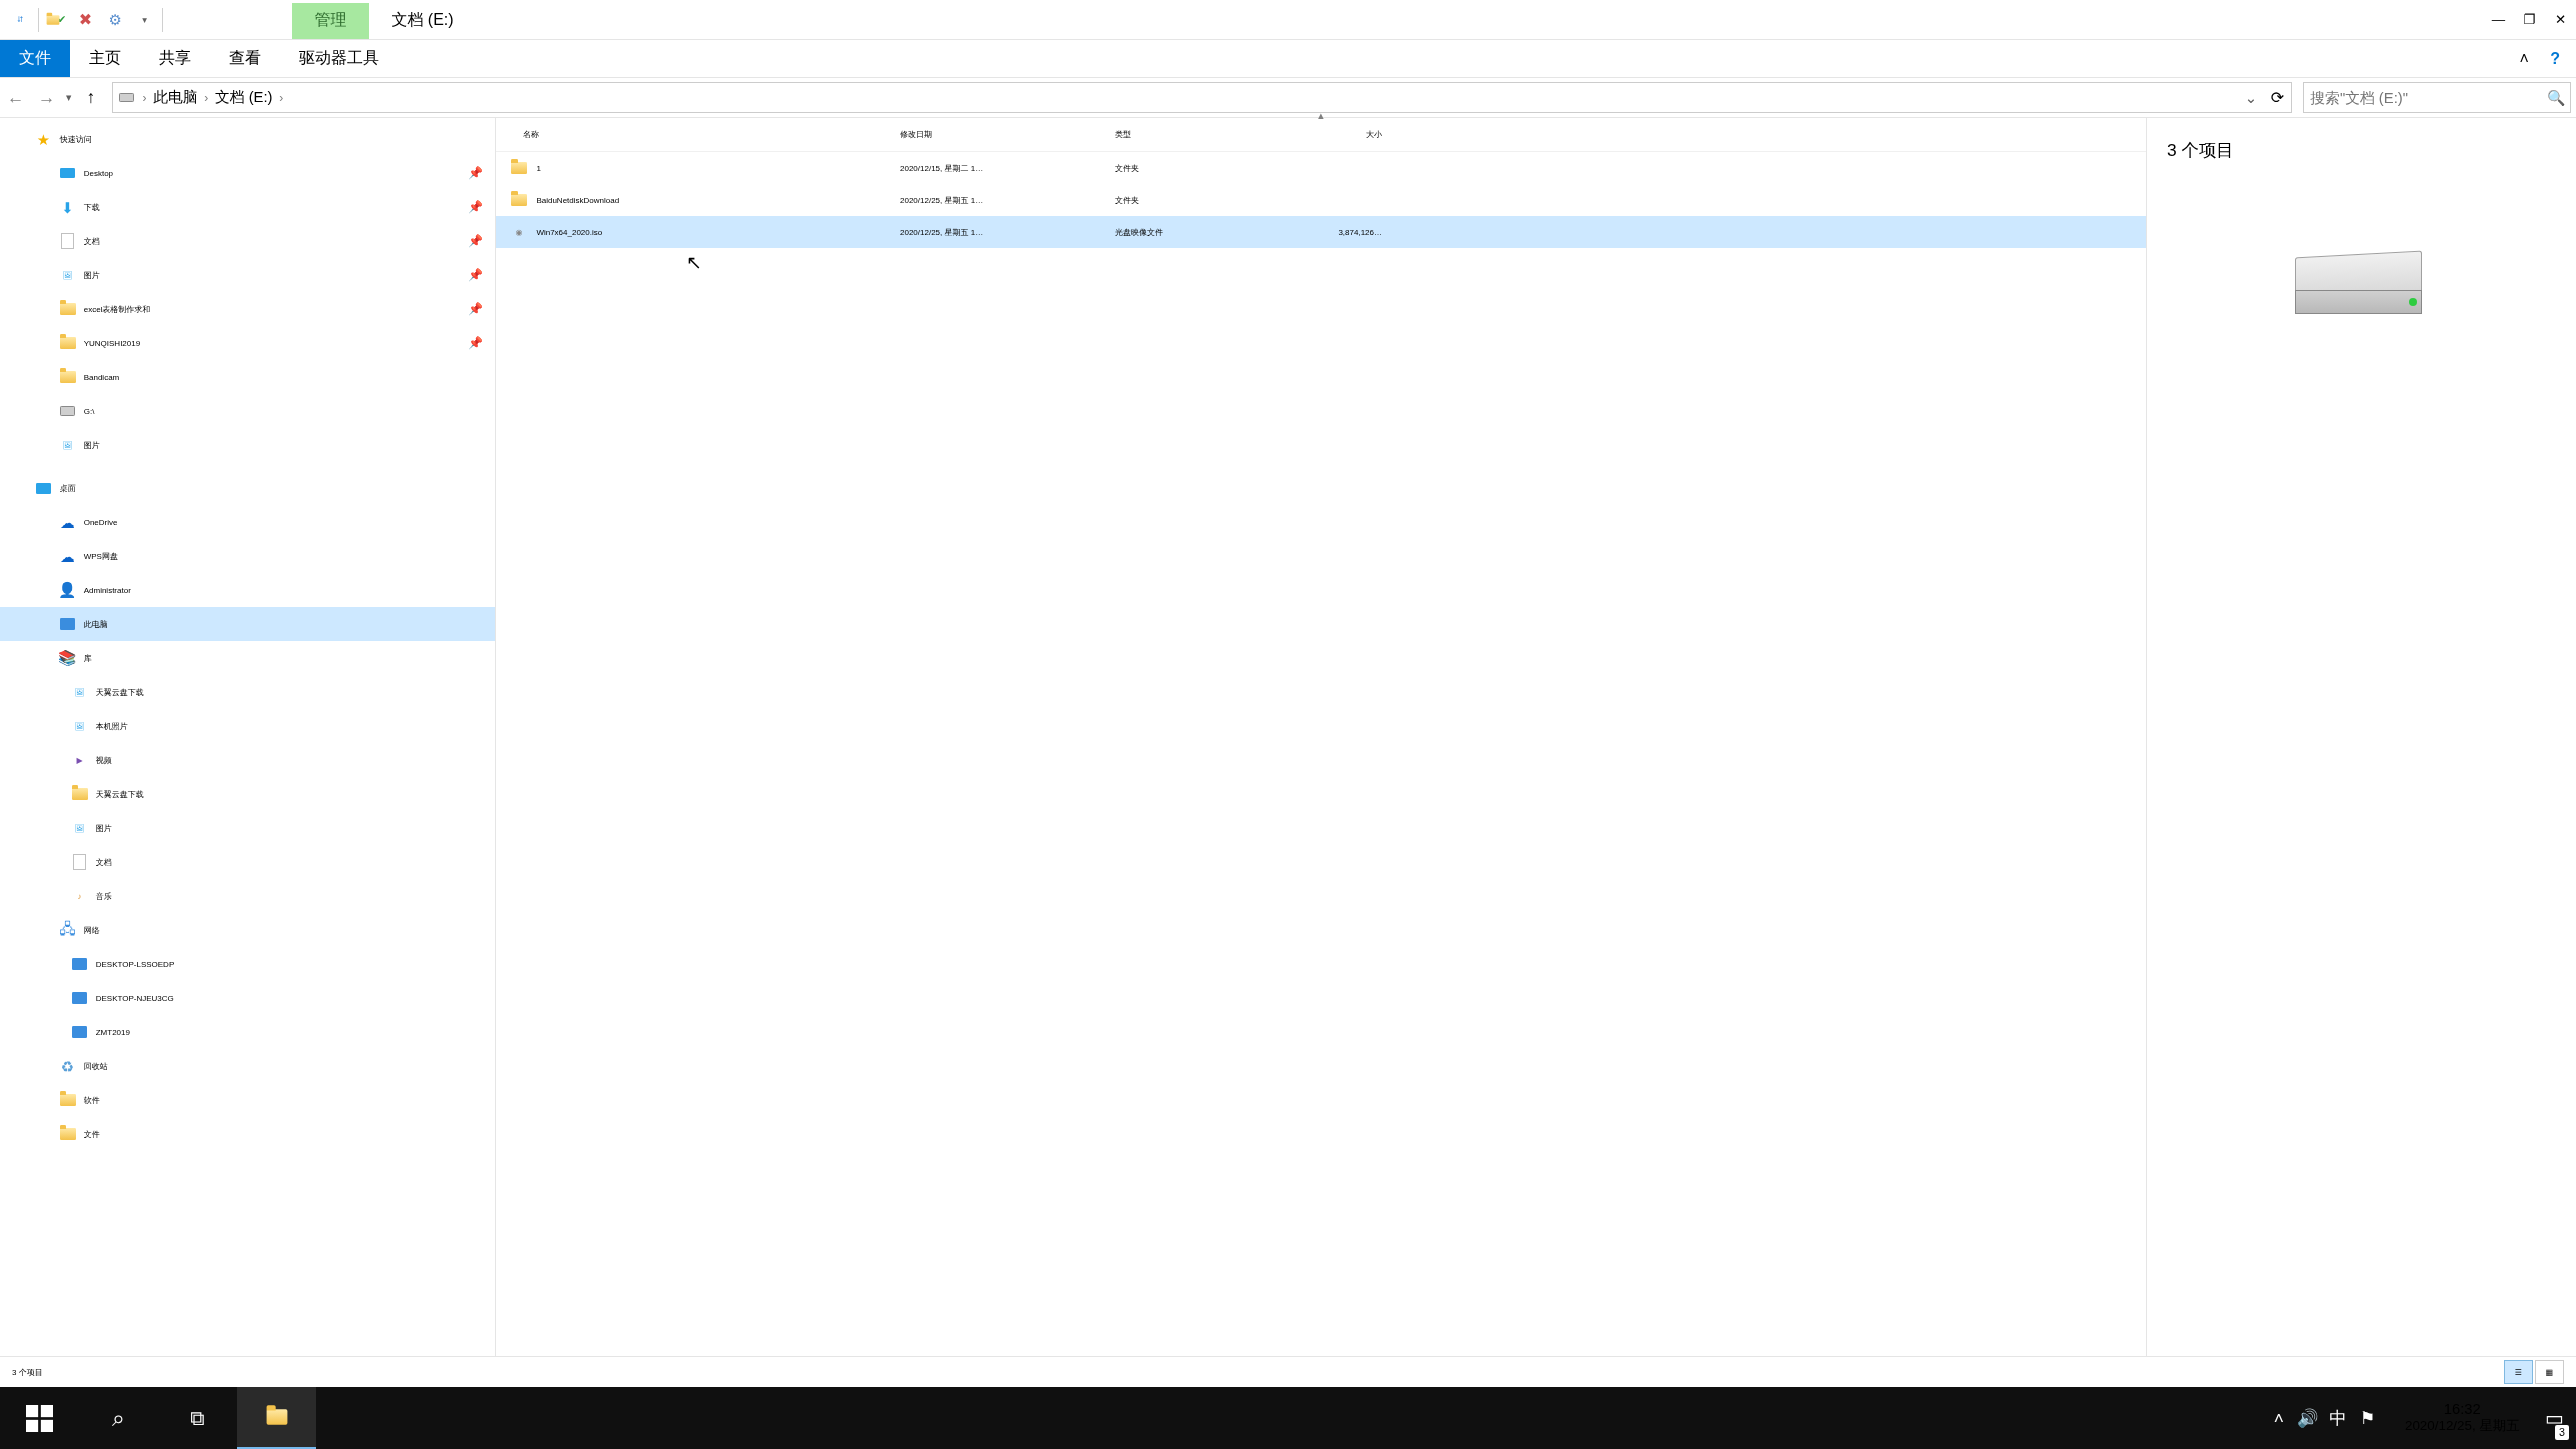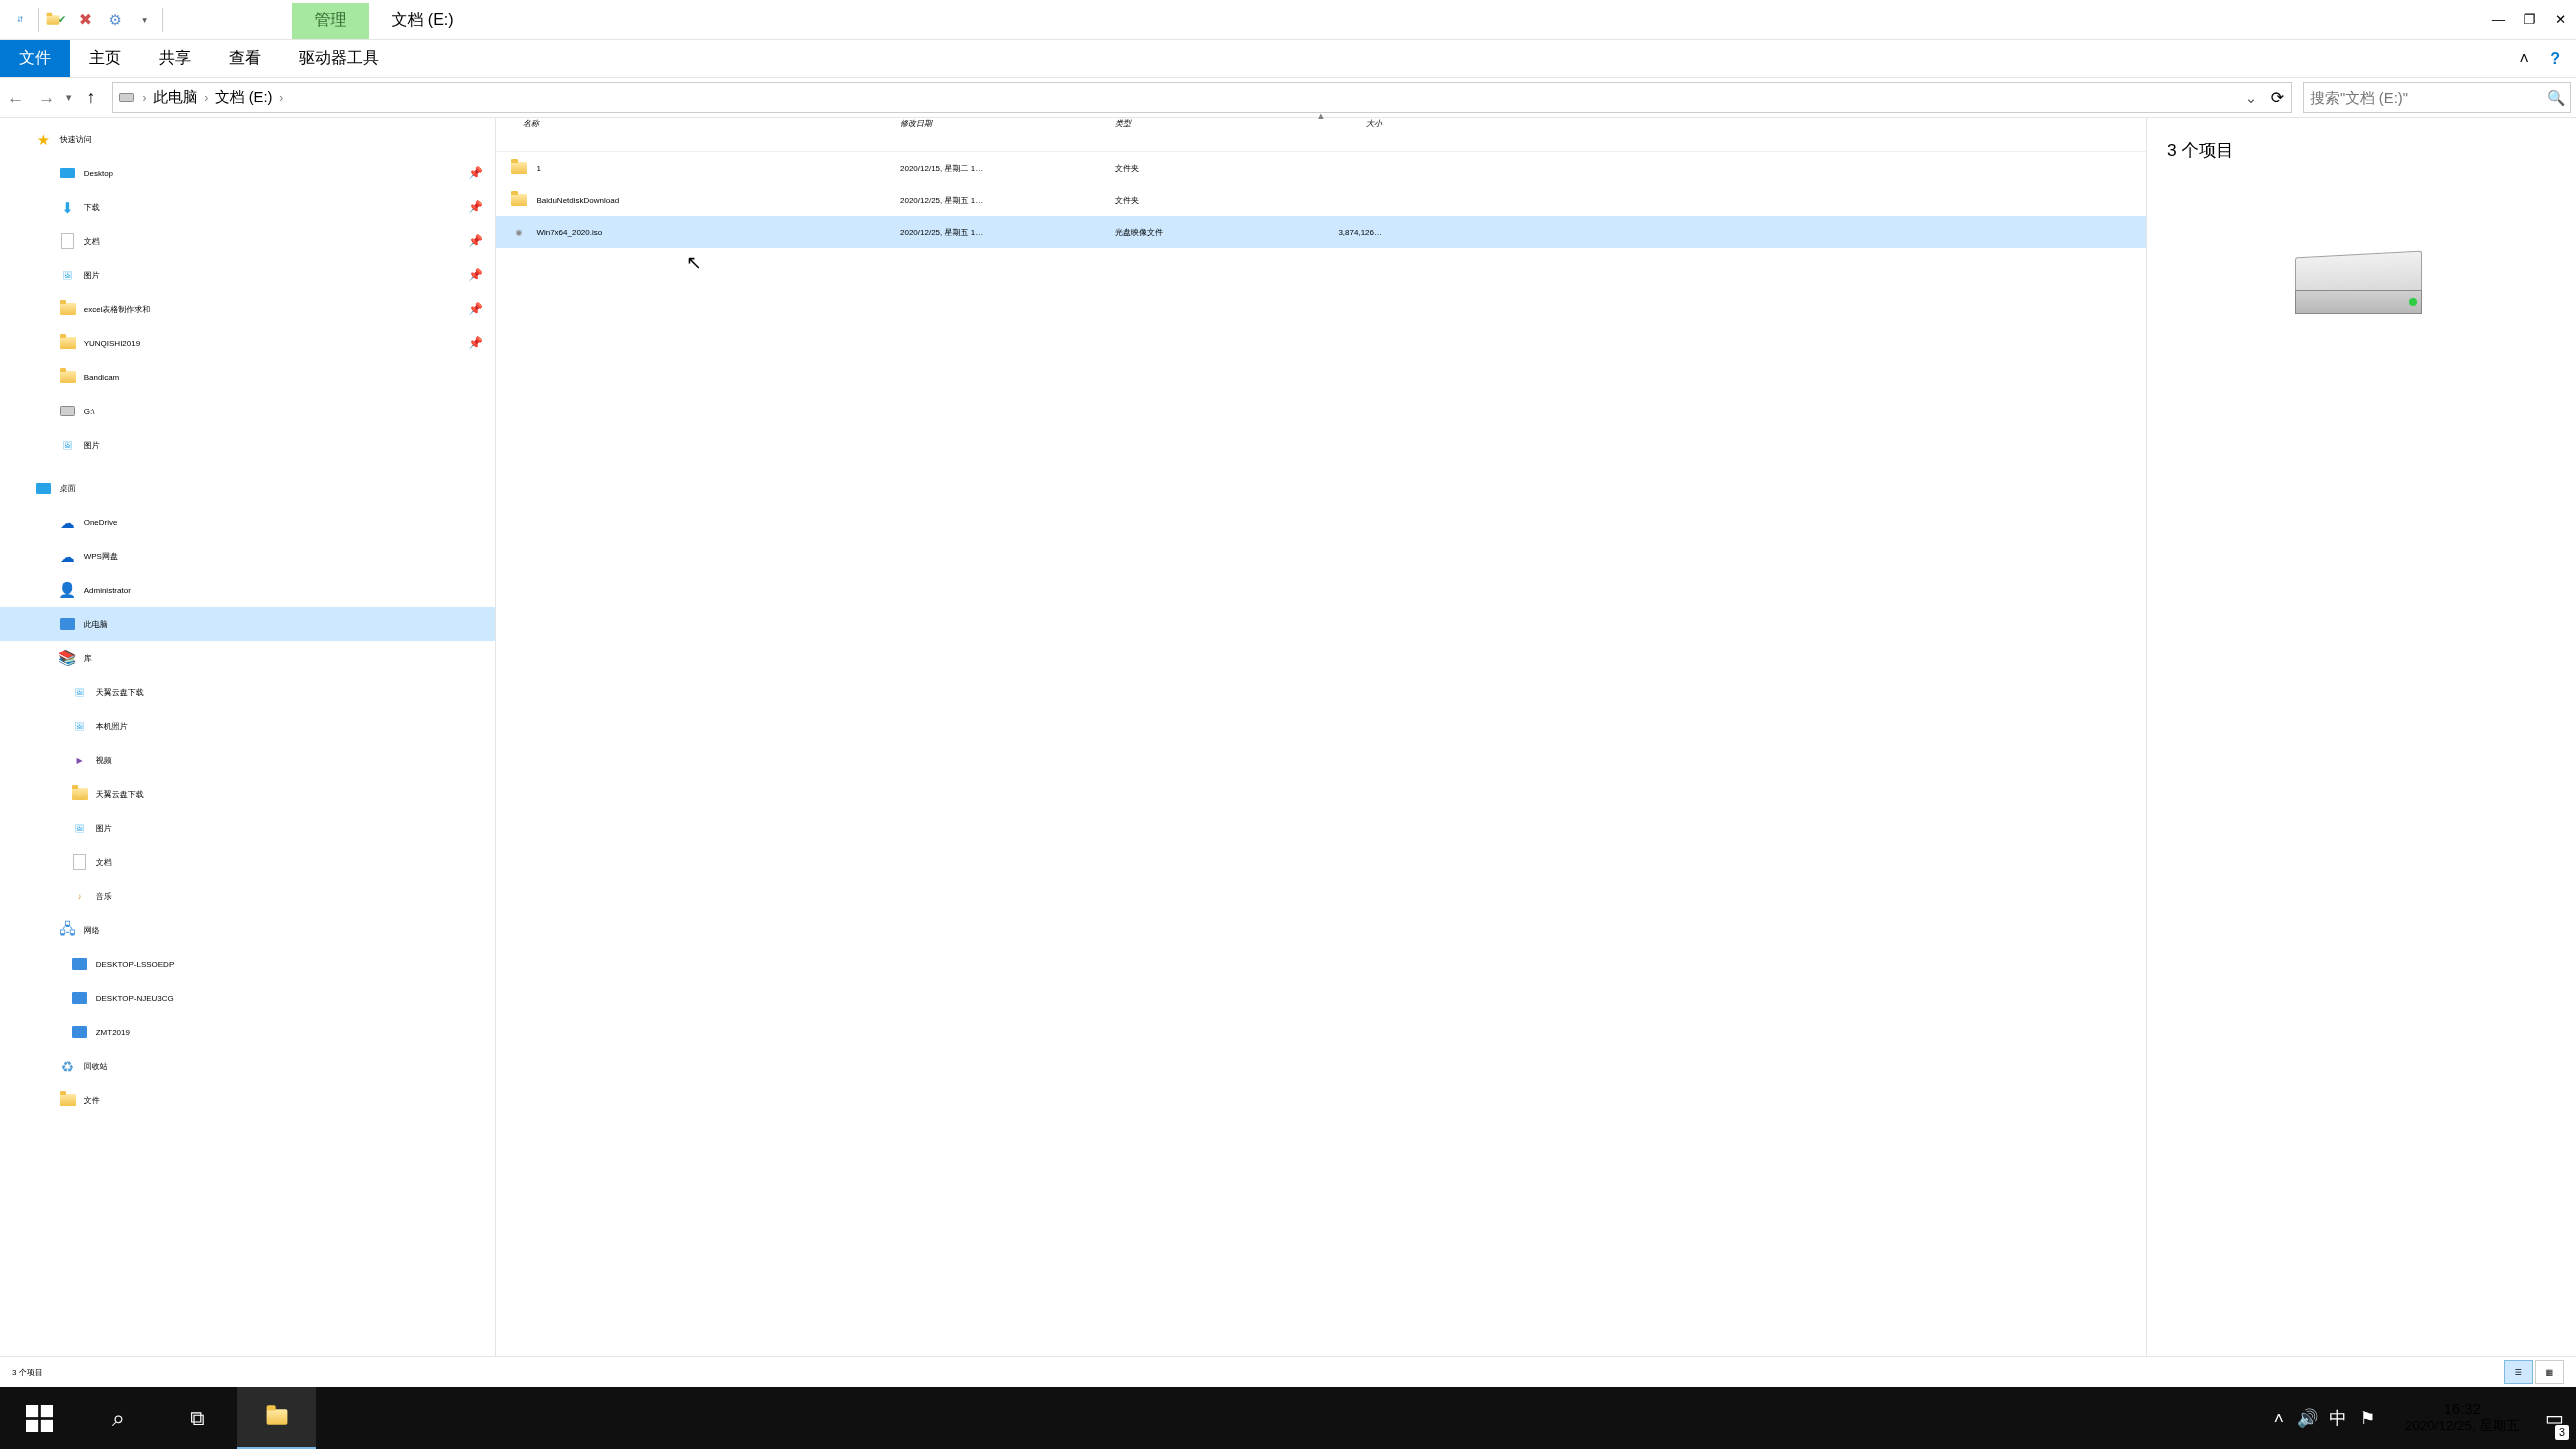--- a/index.html
+++ b/index.html
@@ -40,21 +40,21 @@
 .search-btn{width:27px;display:flex;align-items:center;justify-content:center;font-size:14.8px;color:#0078d4;}
 
 .body{flex:1;display:flex;min-height:0;}
 .sidebar{width:495px;overflow:auto;padding:4px 0;}
 .tree-item{height:34px;display:flex;align-items:center;font-size:14.8px;position:relative;}
 .tree-item.selected{background:#cde8ff;}
 .tree-icon{width:19px;height:19px;display:flex;align-items:center;justify-content:center;margin-right:6.7px;}
 .pin-icon{position:absolute;right:12px;color:#808080;font-size:12px;}
 .ind0{padding-left:34px;} .ind1{padding-left:58px;} .ind2{padding-left:70px;}
 .center{flex:1;display:flex;flex-direction:column;border-left:0.7px solid #e5e5e5;border-right:0.7px solid #e5e5e5;}
-.cols{height:34px;display:flex;align-items:flex-start;border-bottom:0.7px solid #f0f0f0;font-size:14.8px;color:#444;font-style:italic;}
+.cols{height:34px;display:flex;align-items:center;border-bottom:0.7px solid #f0f0f0;font-size:14.8px;color:#444;}
 .col{padding:0 8px;}
 .col-name{width:396px;padding-left:27px;}.col-date{width:215px;}.col-type{width:181px;}.col-size{width:114px;text-align:right;padding-right:20px;}
 .sort-ind{display:flex;justify-content:center;font-size:9.4px;color:#808080;height:8px;margin-top:-8px;}
 .file-row{height:32px;display:flex;align-items:center;font-size:14.8px;}
 .file-row.selected{background:#cde8ff;}
 .cell{padding:0 8px;white-space:nowrap;overflow:hidden;text-overflow:ellipsis;}
 .cell-name{width:396px;padding-left:13.4px;display:flex;align-items:center;}
 .file-icn{width:19px;height:19px;margin-right:8px;display:flex;align-items:center;justify-content:center;}
 .cell-date{width:215px;}.cell-type{width:181px;}.cell-size{width:114px;text-align:right;padding-right:20px;}
 .preview{width:429px;padding:20px;font-size:16px;}
@@ -352,20 +352,26 @@
           <div class="tree-item ind1">
             <span class="tree-icon">
               <span class="i-recycle">♻</span>
             </span>
             <span>回收站</span>
           </div>
           <div class="tree-item ind1">
             <span class="tree-icon">
               <span class="i-folder"></span>
             </span>
+            <span>软件</span>
+          </div>
+          <div class="tree-item ind1">
+            <span class="tree-icon">
+              <span class="i-folder"></span>
+            </span>
             <span>文件</span>
           </div>
         </div>
     </div>
 
     <div class="center">
       <div class="sort-ind">▲</div>
       <div class="cols">
         <div class="col col-name">名称</div>
         <div class="col col-date">修改日期</div>

